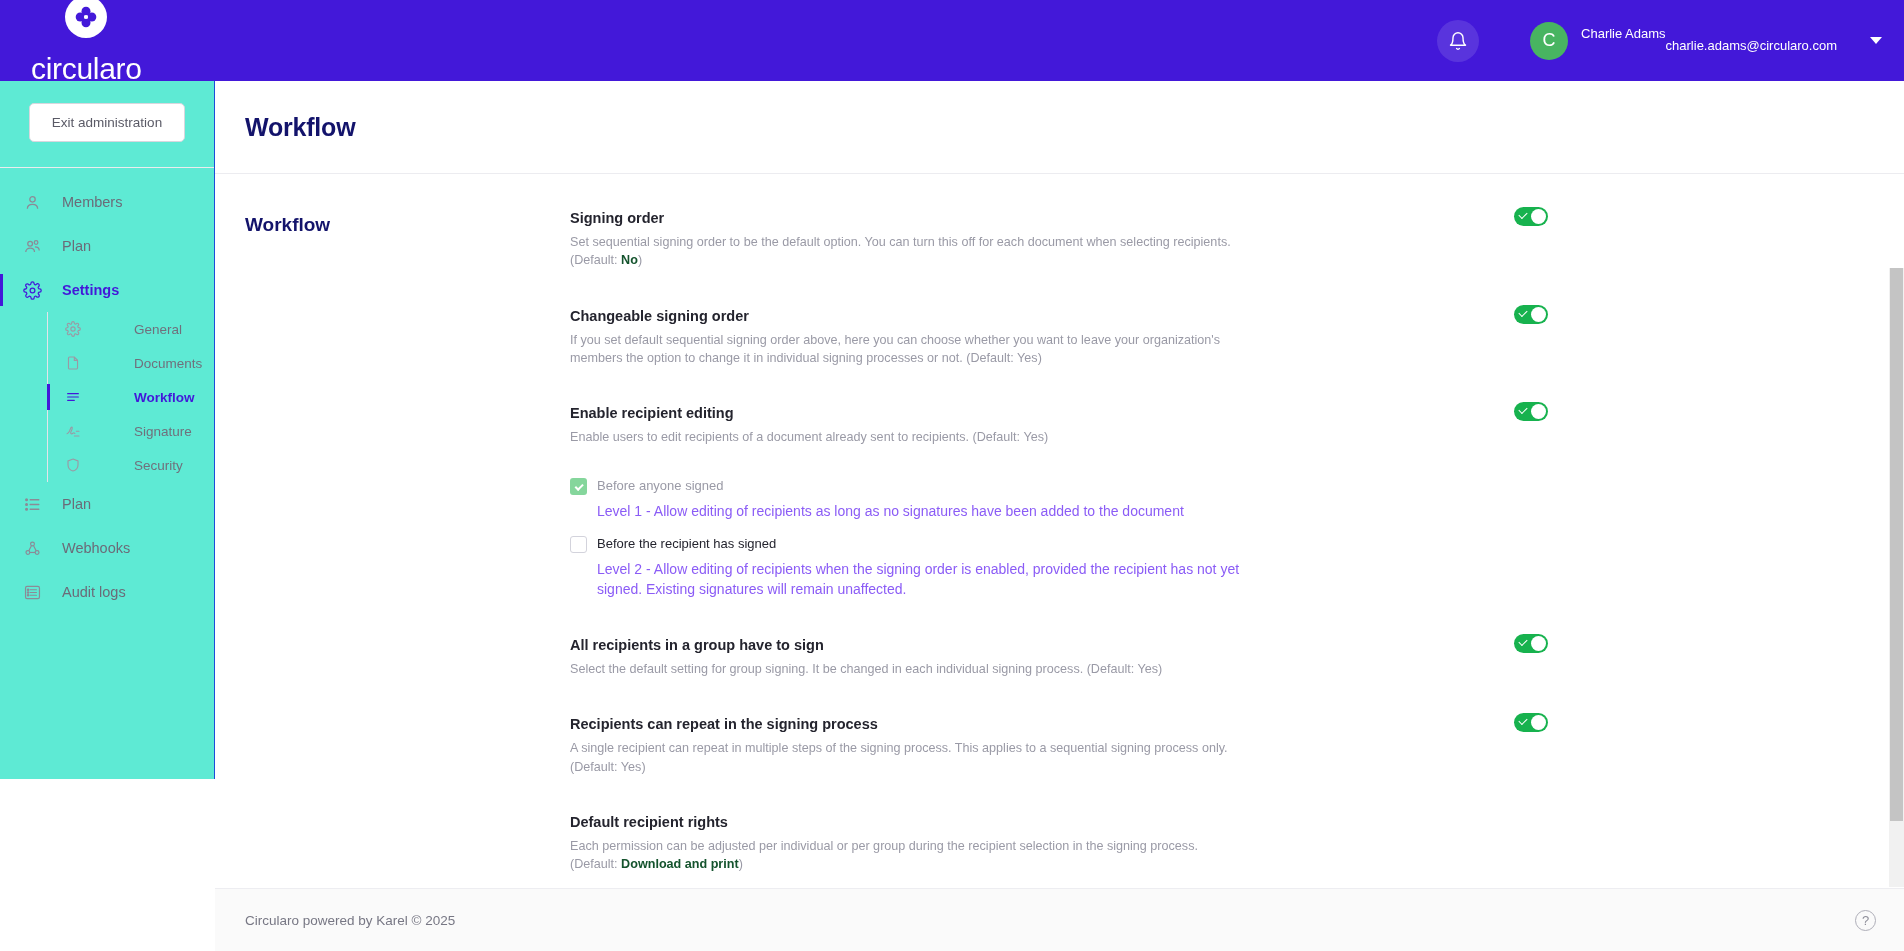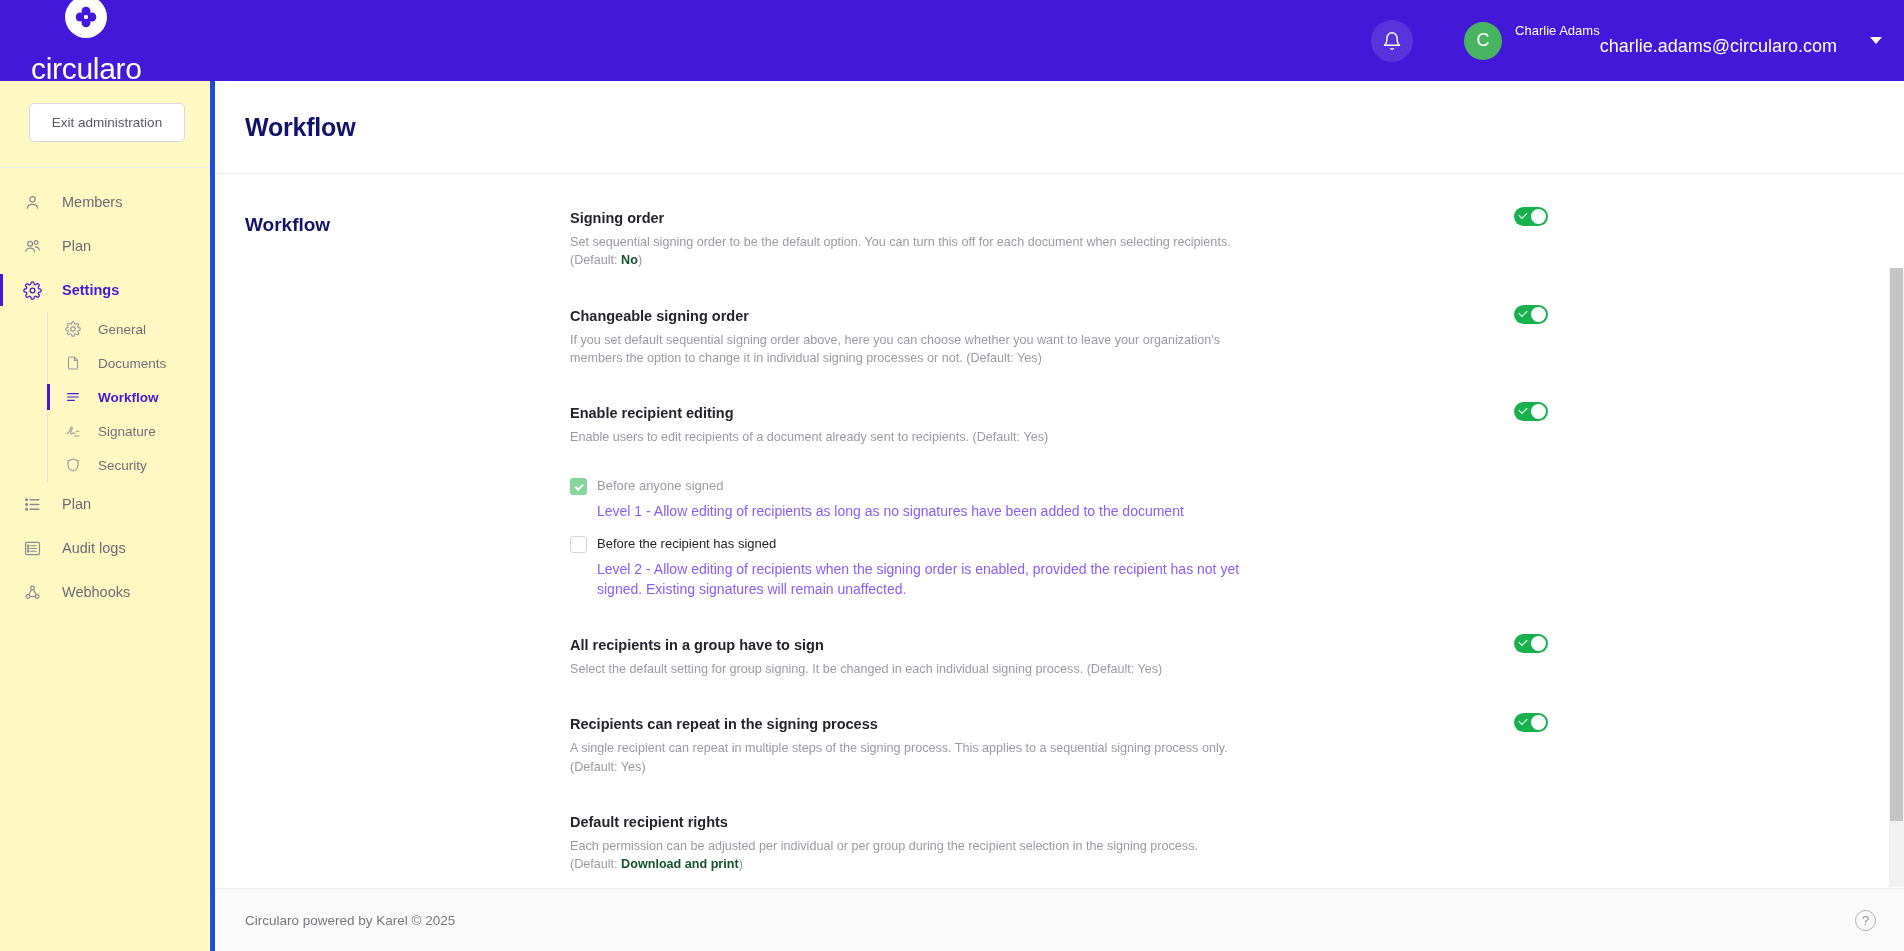--- a/index.html
+++ b/index.html
@@ -44,36 +44,36 @@
   }
   .user-box { display: flex; align-items: center; gap: 13px; cursor: pointer; }
   .avatar {
     width: 38px; height: 38px; border-radius: 50%;
     background: #48b461; color: #ffffff;
     display: flex; align-items: center; justify-content: center;
     font-size: 18px; font-weight: 400;
   }
   .user-lines { display: flex; line-height: 1.28; }
   .user-name { color: #ffffff; font-size: 13px; }
-  .user-mail { color: #ffffff; font-size: 18px; margin-top: 12px; }
+  .user-mail { color: #ffffff; font-size: 13px; margin-top: 12px; }
   .caret-down {
     margin-left: 20px;
     width: 0; height: 0;
     border-left: 6px solid transparent;
     border-right: 6px solid transparent;
     border-top: 7px solid #ffffff;
     cursor: pointer;
   }
 
   
   .sidebar {
     position: absolute; top: 81px; left: 0;
-    width: 215px; height: 870px;
-    background: #fef9c3;
-    border-right: 5px solid #1d4ed8;
+    width: 215px; height: 698px;
+    background: #5eead4;
+    border-right: 1px solid #1d4ed8;
   }
   .exit-wrap { padding: 22px 0 25px 29px; border-bottom: 1px solid #ececed; }
   .exit-btn {
     width: 156px; height: 39px;
     border: 1px solid #d7d7de; border-radius: 5px;
     background: #ffffff; color: #5a5a66;
     font-family: "Liberation Sans", sans-serif;
     font-size: 13.5px; cursor: pointer;
   }
   .nav { padding-top: 12px; position: relative; }
@@ -92,21 +92,21 @@
   }
   .subnav {
     margin-left: 47px; padding-left: 0;
     border-left: 1px solid #e4e4ea;
     position: relative;
   }
   .subnav-item {
     display: flex; align-items: center;
     height: 34px; padding-left: 17px;
     cursor: pointer; position: relative;
-    color: #70707c; font-size: 13.5px;
+    color: #70707c; font-size: 13.5px; gap: 36px;
   }
   .subnav-item .ic { width: 22px; display: flex; align-items: center; }
   .subnav-item .lbl { margin-left: 11px; }
   .subnav-item.active { color: #4318d9; font-weight: bold; }
   .subnav-item.active::before {
     content: ""; position: absolute; left: -1px; top: 4px;
     width: 3px; height: 26px; background: #4318d9;
   }
 
   
@@ -360,46 +360,46 @@
           <circle cx="4.5" cy="6" r="1.1" fill="#8b8b96"></circle>
           <circle cx="4.5" cy="12" r="1.1" fill="#8b8b96"></circle>
           <circle cx="4.5" cy="18" r="1.1" fill="#8b8b96"></circle>
         </svg>
       </span>
       <span class="lbl">Plan</span>
     </div>
 
     <div class="nav-item">
       <span class="ic">
+        <svg width="19" height="19" viewBox="0 0 24 24" fill="none" stroke="#8b8b96" stroke-width="1.5">
+          <circle cx="12" cy="6.3" r="2.4"></circle>
+          <circle cx="6.2" cy="17" r="2.4"></circle>
+          <circle cx="17.8" cy="17" r="2.4"></circle>
+          <path d="M10.6 8.4 7.4 14.8"></path>
+            <path d="M13.4 8.4l3.2 6.4"></path>
+            <path d="M8.6 17h6.8"></path>
+        </svg>
+      </span>
+      <span class="lbl">Webhooks</span>
+    </div>
+
+    <div class="nav-item">
+      <span class="ic">
         <svg width="19" height="19" viewBox="0 0 24 24" fill="none" stroke="#8b8b96" stroke-width="1.5" stroke-linecap="round">
           <rect x="3.2" y="4.2" width="17.6" height="15.6" rx="2"></rect>
           <path d="M9 8.5h8"></path>
             <path d="M9 12h8"></path>
             <path d="M9 15.5h8"></path>
           <circle cx="6.4" cy="8.5" r="0.9" fill="#8b8b96"></circle>
           <circle cx="6.4" cy="12" r="0.9" fill="#8b8b96"></circle>
           <circle cx="6.4" cy="15.5" r="0.9" fill="#8b8b96"></circle>
         </svg>
       </span>
       <span class="lbl">Audit logs</span>
     </div>
-
-    <div class="nav-item">
-      <span class="ic">
-        <svg width="19" height="19" viewBox="0 0 24 24" fill="none" stroke="#8b8b96" stroke-width="1.5">
-          <circle cx="12" cy="6.3" r="2.4"></circle>
-          <circle cx="6.2" cy="17" r="2.4"></circle>
-          <circle cx="17.8" cy="17" r="2.4"></circle>
-          <path d="M10.6 8.4 7.4 14.8"></path>
-            <path d="M13.4 8.4l3.2 6.4"></path>
-            <path d="M8.6 17h6.8"></path>
-        </svg>
-      </span>
-      <span class="lbl">Webhooks</span>
-    </div>
   </div>
 </div>
 
 <div class="main">
   <div class="page-head">
     <div class="page-title">Workflow</div>
   </div>
 
   <div class="content">
     <div class="content-inner">

